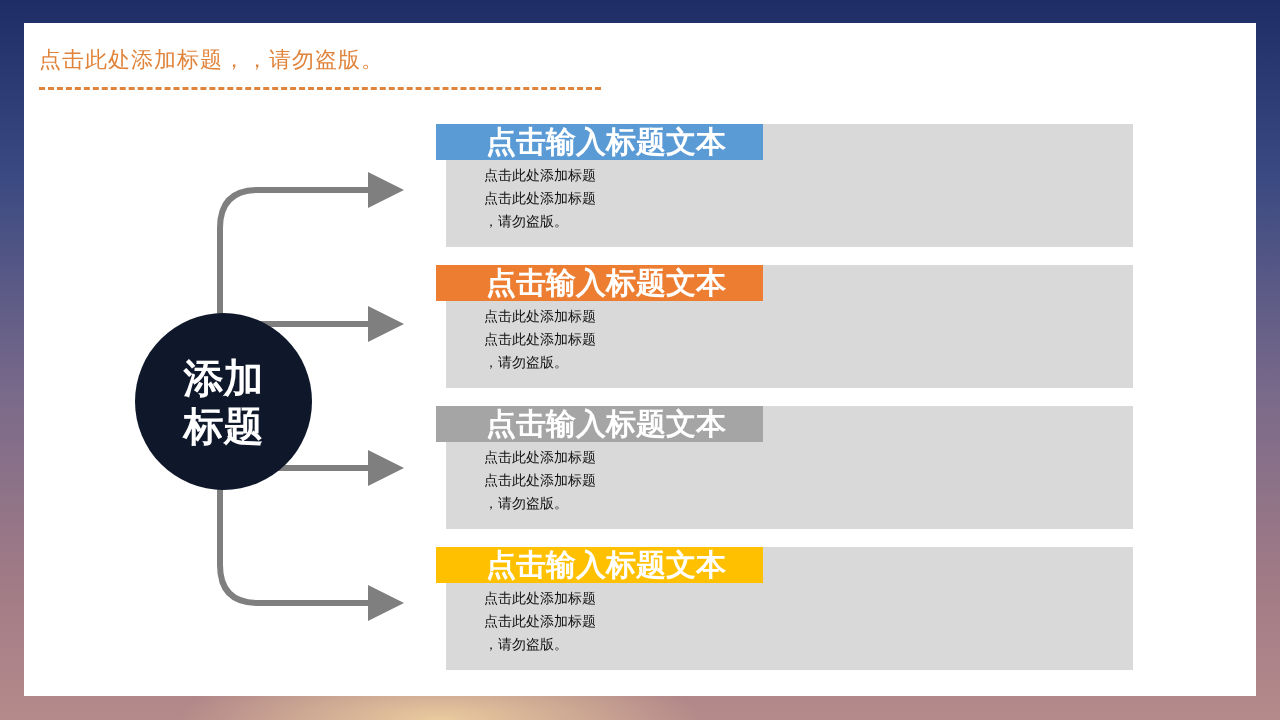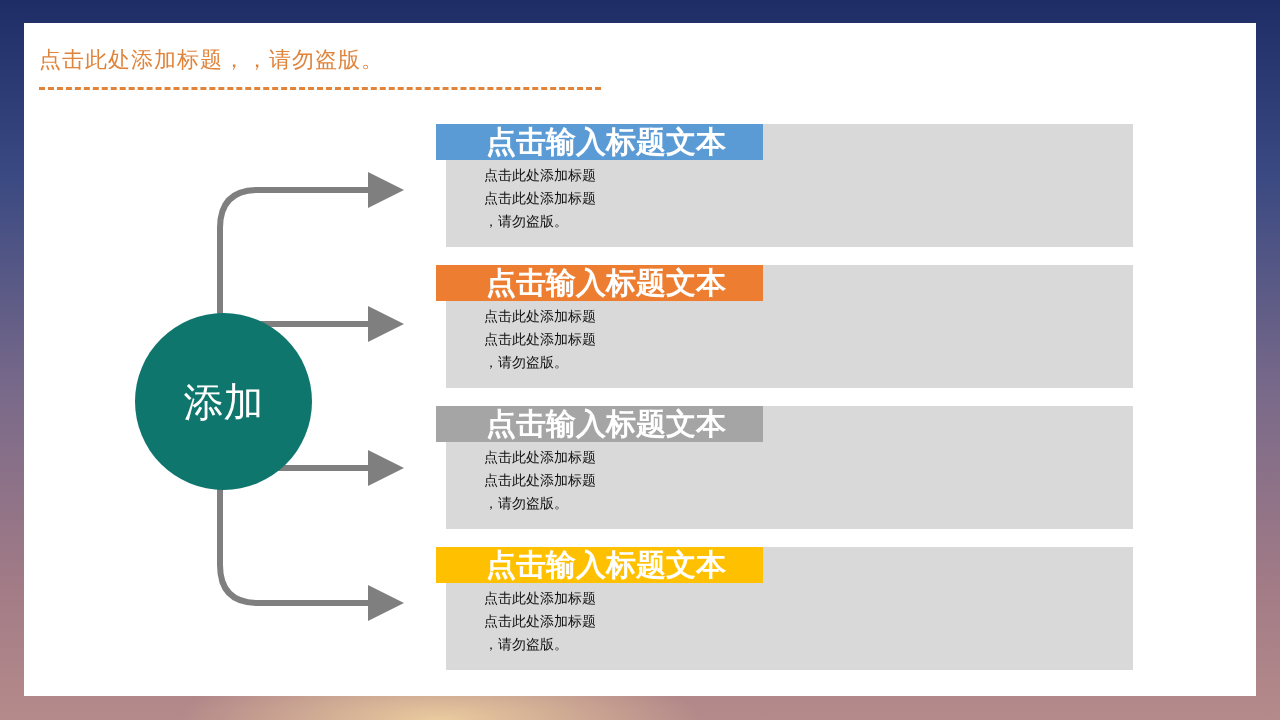--- a/index.html
+++ b/index.html
@@ -17,23 +17,23 @@
   .title {
     position:absolute; left:15px; top:22px;
     font-size:22px; color:#e0843c; letter-spacing:1px; white-space:nowrap;
   }
   .title-underline {
     position:absolute; left:15px; top:64px; width:562px; height:0;
     border-top:3px dashed #e0843c;
   }
   .hub {
     position:absolute; left:111px; top:290px; width:177px; height:177px;
-    border-radius:50%; background:#0f766e; color:#fff;
+    border-radius:50%; background:#0f172a; color:#fff;
     display:flex; align-items:center; justify-content:center; text-align:center;
-    font-weight:normal; font-size:40px; line-height:48px; z-index:3;
+    font-weight:bold; font-size:40px; line-height:48px; z-index:3;
   }
   .hub span { display:block; width:90px; }
   svg.connectors { position:absolute; left:0; top:0; z-index:2; }
   .card {
     position:absolute; left:422px; width:687px; height:123px;
     background:#d9d9d9;
   }
   .card-head {
     position:absolute; left:-10px; top:0; width:327px; height:36px;
     color:#fff; font-weight:bold; font-size:30px; line-height:36px;
@@ -62,20 +62,21 @@
       <path d="M196,300 L196,205 Q196,167 234,167 L362,167" marker-end="url(#ah)"></path>
       <path d="M230,301 L362,301" marker-end="url(#ah)"></path>
       <path d="M250,445 L362,445" marker-end="url(#ah)"></path>
       <path d="M196,460 L196,542 Q196,580 234,580 L362,580" marker-end="url(#ah)"></path>
     </g>
   </svg>
 
   <div class="hub">
     <span>
       <span>添加</span>
+      <span>标题</span>
     </span>
   </div>
 
   <div class="card" style="top:101px">
     <div class="card-head" style="background:#5b9bd5">点击输入标题文本</div>
     <div class="card-body">
       <div>点击此处添加标题</div>
       <div>点击此处添加标题</div>
       <div>，请勿盗版。</div>
     </div>

